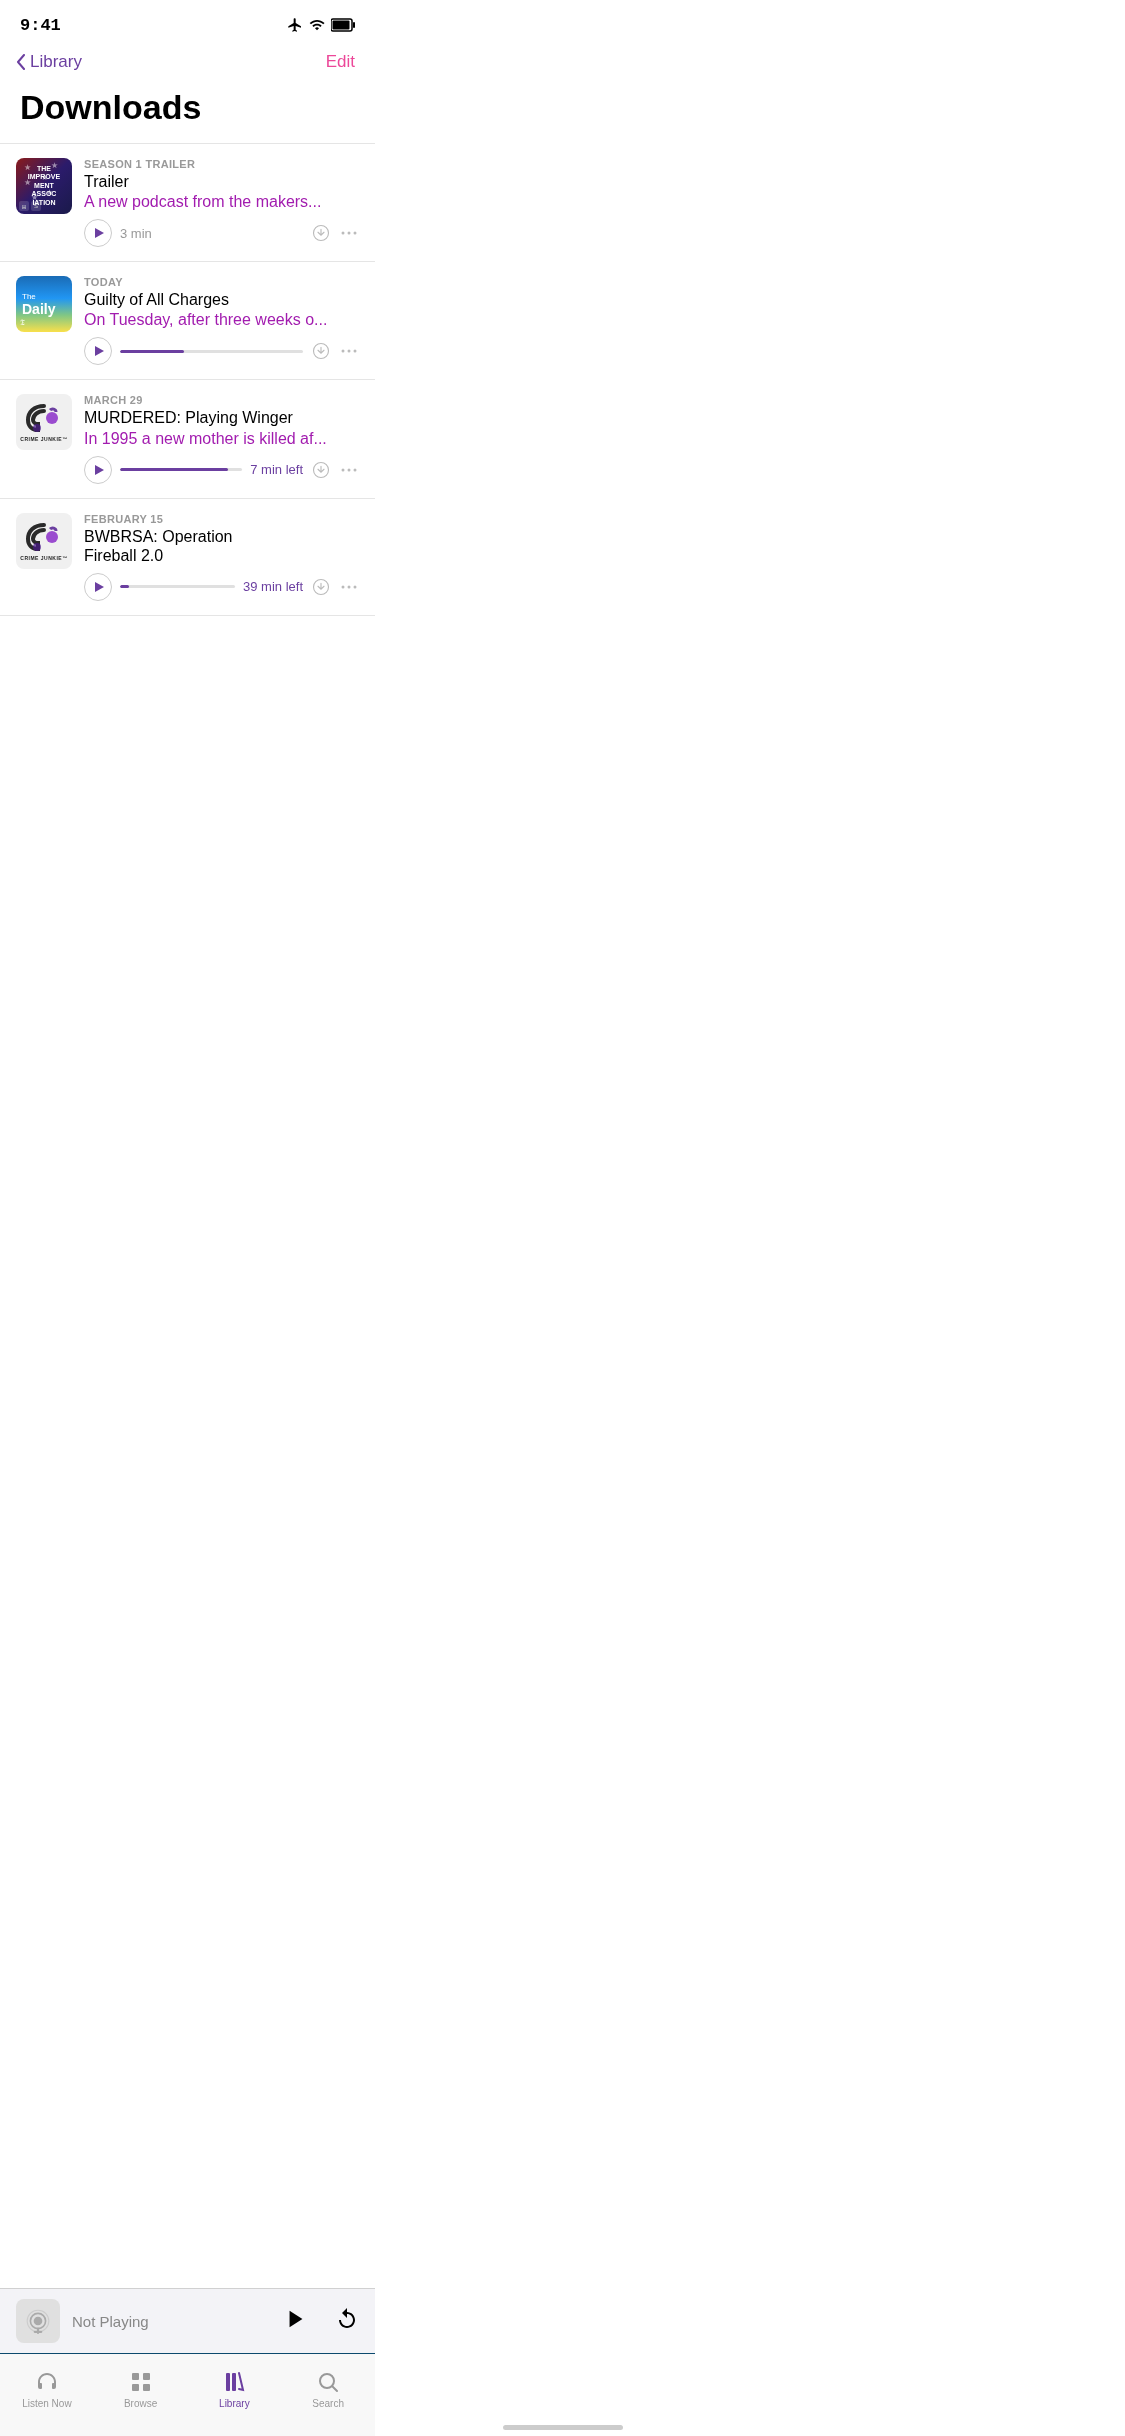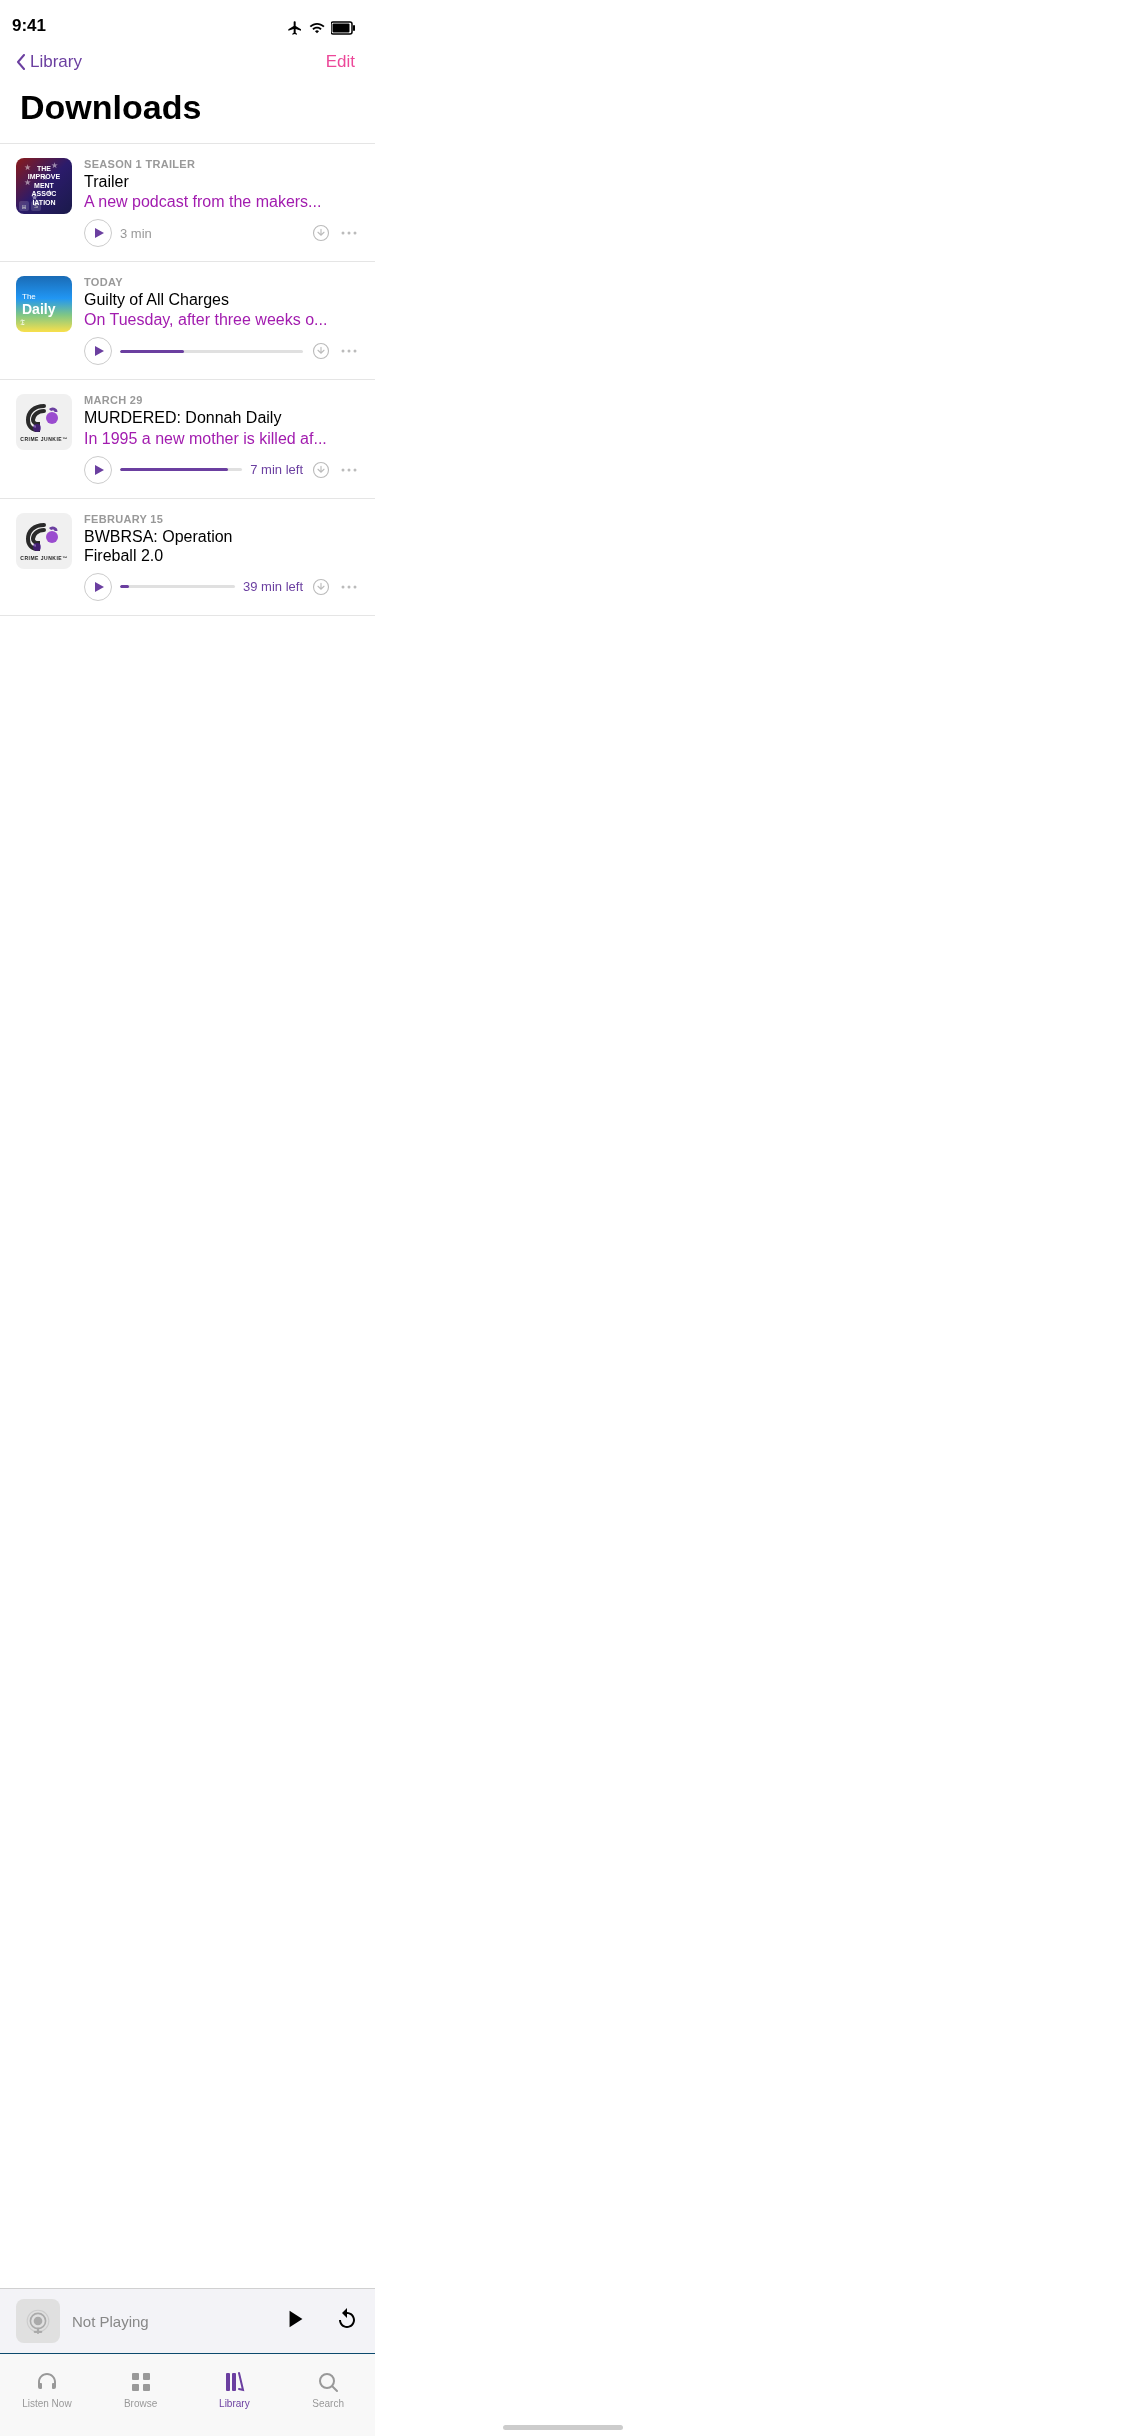--- a/index.html
+++ b/index.html
@@ -10,23 +10,24 @@
       width: 375px;
       min-height: 812px;
       overflow-x: hidden;
       position: relative;
     }
 
     
     .status-bar {
       display: flex;
       justify-content: space-between;
-      align-items: flex-end;
-      padding: 14px 20px 8px 12px;
+      align-items: center;
+      padding: 14px 20px 8px 20px;
       height: 44px;
+      font-family: Liberation Mono, monospace;
     }
     .status-time {
       font-size: 17px;
       font-weight: 600;
       color: #000;
     }
     .status-icons {
       display: flex;
       align-items: center;
       gap: 6px;
@@ -523,21 +524,21 @@
             <circle cx="28" cy="16" r="6" fill="#8B2FC9" opacity="0.85"></circle>
             <circle cx="13" cy="26" r="4" fill="#4a1a8a" opacity="0.7"></circle>
             <path d="M26 8 C28 6 32 7 32 10" stroke="#6B3FA0" stroke-width="3" fill="none"></path>
           </svg>
         </div>
         <div class="cj-label">CRIME JUNKIE™</div>
       </div>
     </div>
     <div class="episode-content">
       <div class="episode-date">March 29</div>
-      <div class="episode-title">MURDERED: Donnah Daily</div>
+      <div class="episode-title">MURDERED: Playing Winger</div>
       <div class="episode-desc">In 1995 a new mother is killed af...</div>
       <div class="episode-controls">
         <div class="play-btn">
           <svg width="10" height="12" viewBox="0 0 10 12">
               <path d="M1 1l9 5-9 5V1z" fill="#6B3FA0"></path>
             </svg>
         </div>
         <div class="progress-container">
           <div class="progress-bar-wrap">
             <div class="progress-bar-fill" style="width:88%"></div>

